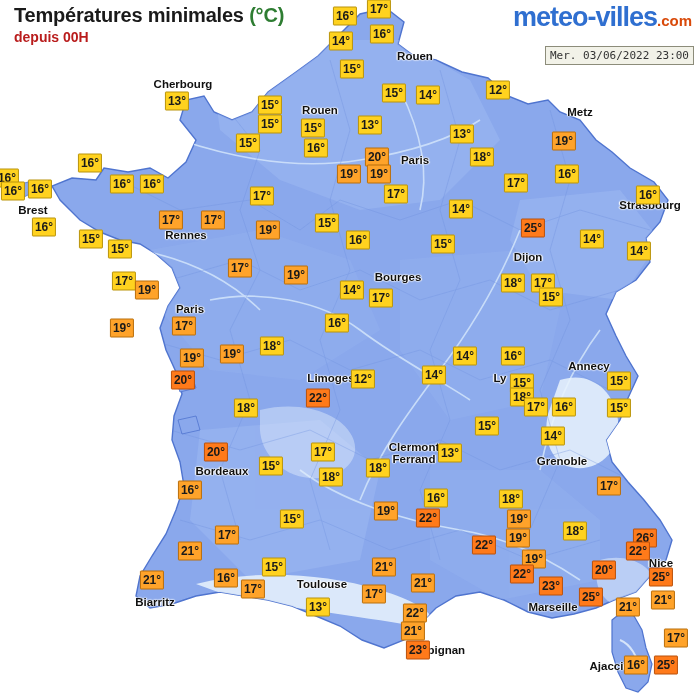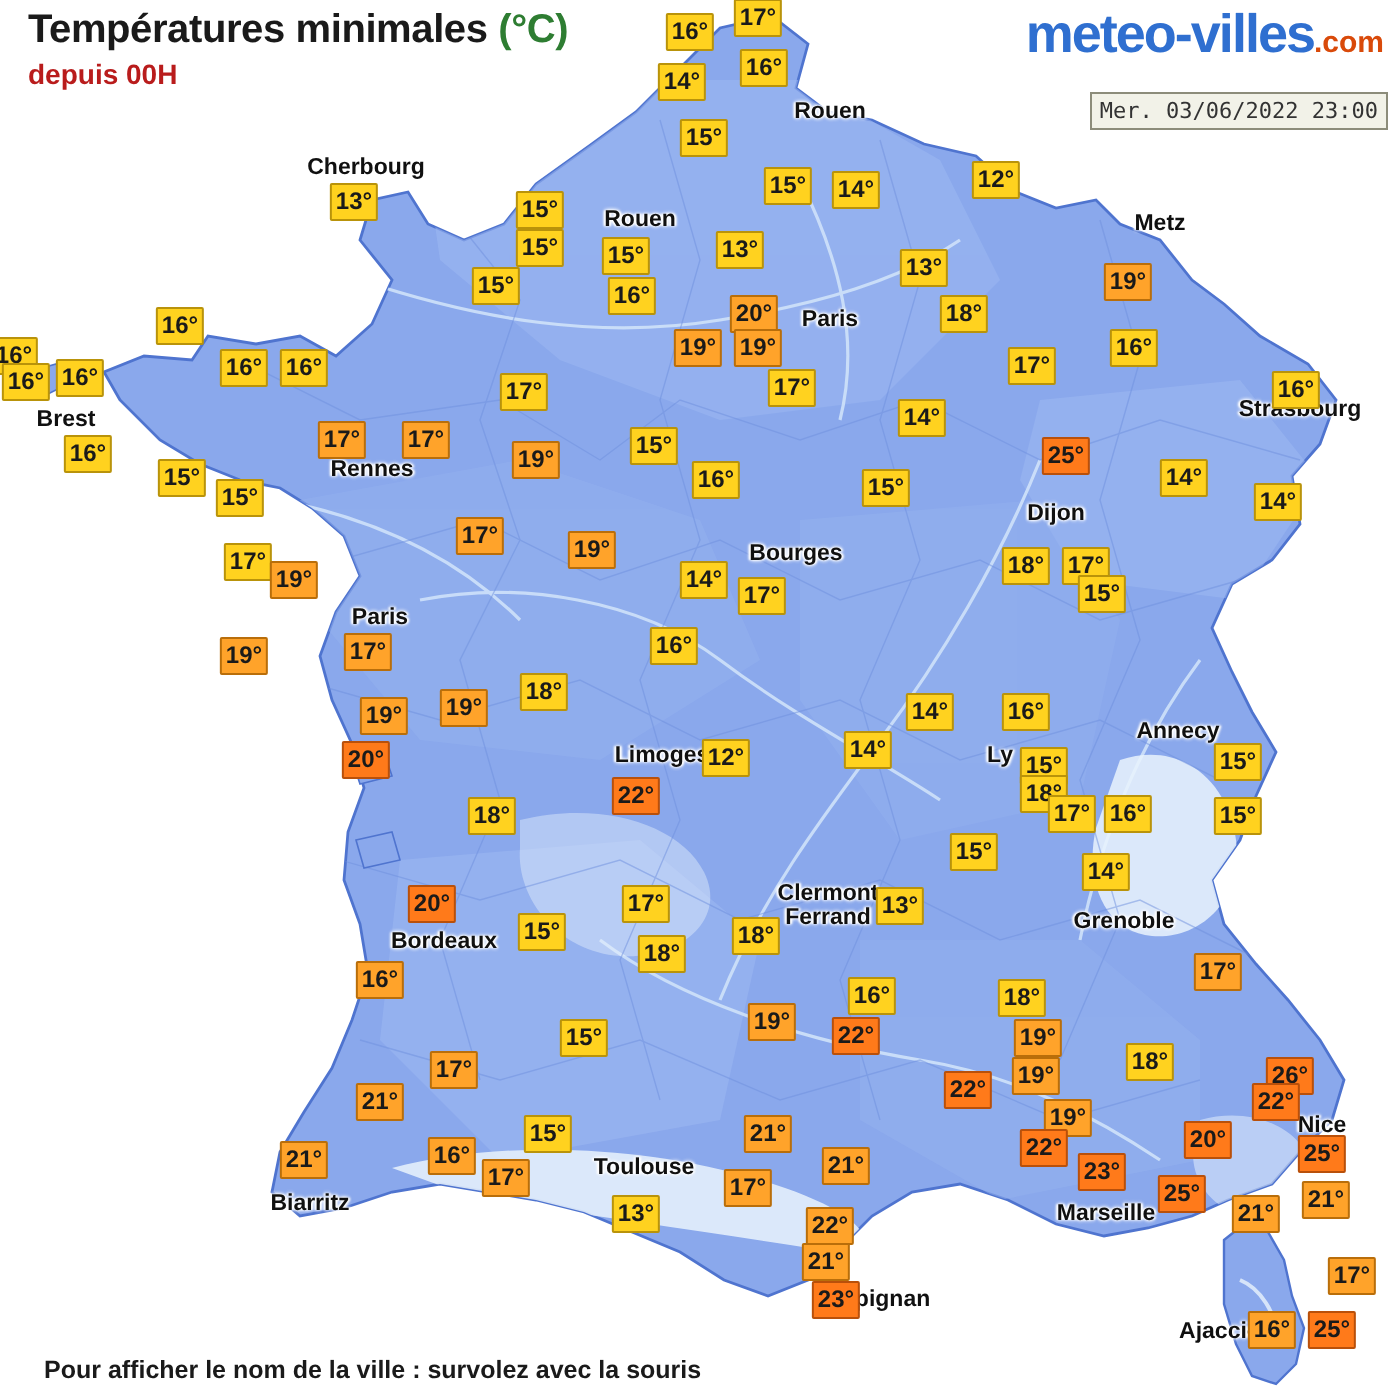--- a/index.html
+++ b/index.html
@@ -375,14 +375,13 @@
       <div class="temp t-orange" style="left: 374px; top: 594px;">17°</div>
       <div class="temp t-yellow" style="left: 318px; top: 607px;">13°</div>
       <div class="temp t-orange" style="left: 415px; top: 613px;">22°</div>
       <div class="temp t-orange" style="left: 413px; top: 631px;">21°</div>
       <div class="temp t-deep" style="left: 418px; top: 650px;">23°</div>
       <div class="temp t-orange" style="left: 676px; top: 638px;">17°</div>
       <div class="temp t-orange" style="left: 636px; top: 665px;">16°</div>
       <div class="temp t-deep" style="left: 666px; top: 665px;">25°</div>
     </div>
 
-  <div id="footer-note">Pour afficher le nom de la ville : survolez avec la souris</div>
 </div>
 
 </body></html>

